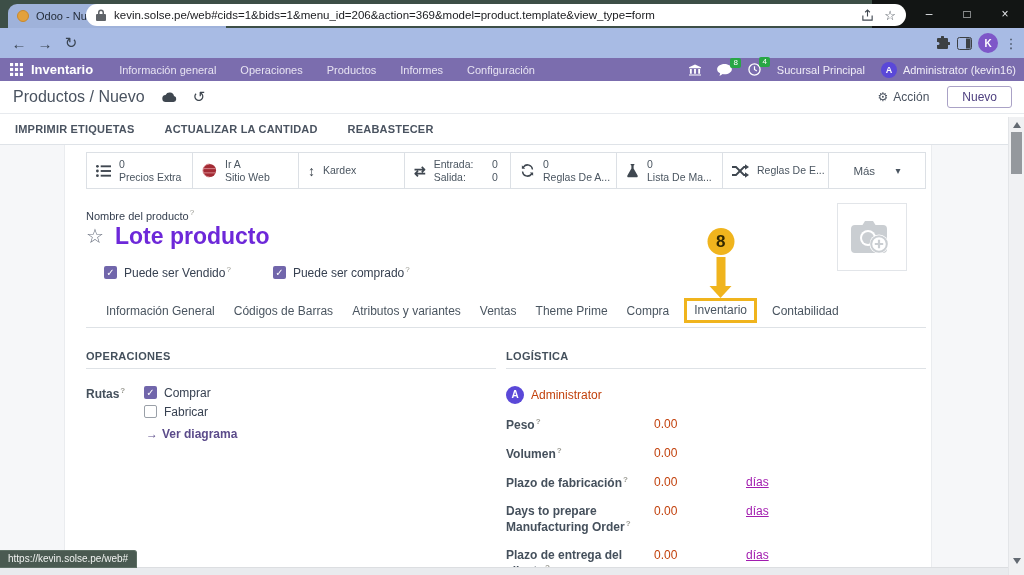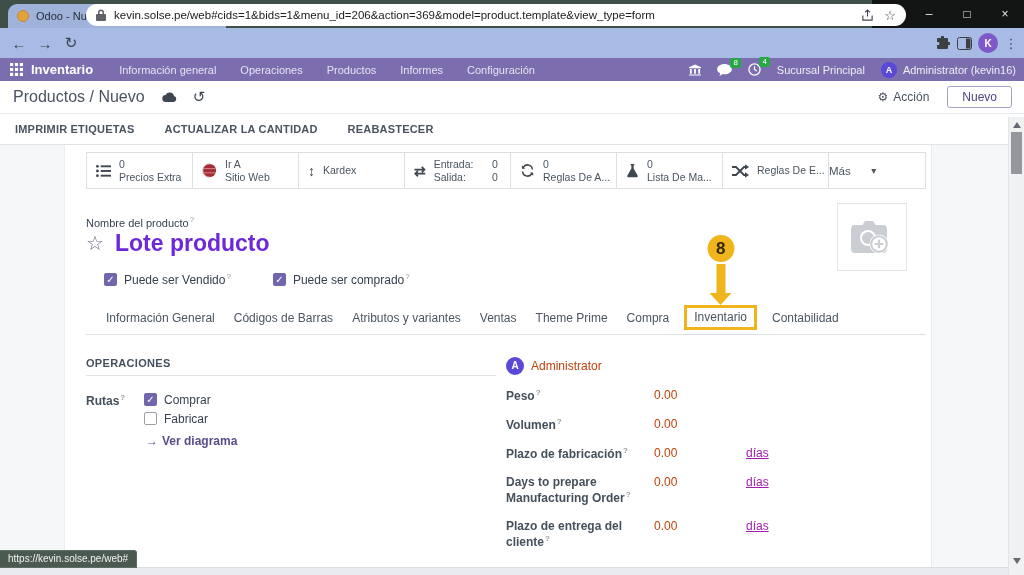--- a/index.html
+++ b/index.html
@@ -49,28 +49,28 @@
   #btnrow { position:absolute; top:114px; left:0; width:1024px; height:31px; background:#fff; border-bottom:1px solid #dfe3e8; display:flex; align-items:center; gap:30px; padding-left:15px; }
   .hdr-btn { font-size:11px; font-weight:bold; color:#4a5360; letter-spacing:.2px; }
 
   
   #content { position:absolute; top:145px; left:0; width:1008px; height:430px; background:#f6f7f9; overflow:hidden; }
   #sheet { position:absolute; top:0; left:64px; width:868px; height:430px; background:#fff; border-left:1px solid #eaecef; border-right:1px solid #eaecef; padding:7px 0 0 21px; }
 
   
   #statrow { width:840px; display:flex; border:1px solid #dce0e5; height:37px; }
   .stat { flex:1; border-right:1px solid #dce0e5; display:flex; align-items:center; padding-left:9px; gap:8px; overflow:hidden; }
-  .stat:last-child { border-right:none; justify-content:flex-start; padding-left:0; }
+  .stat:last-child { border-right:none; justify-content:center; padding-left:0; }
   .stat-txt { font-size:10.5px; color:#4a5560; line-height:1.15; white-space:nowrap; }
   .stat-ico { flex-shrink:0; display:flex; color:#3f4750; font-size:14px; font-weight:bold; }
   .duo { width:64px; display:flex; justify-content:space-between; }
   #more-label { font-size:11.5px; color:#4a5560; }
 
   
-  #prod-label { margin-top:26px; font-size:11px; color:#374151; }
+  #prod-label { margin-top:19px; font-size:11px; color:#374151; }
   .sup { font-size:8px; color:#9a9a92; vertical-align:super; margin-left:1px; }
   #prod-name-row { display:flex; align-items:center; gap:11px; margin-top:1px; }
   #fav-star { font-size:20px; color:#6b7280; }
   #prod-name { font-size:23px; font-weight:bold; color:#6d28d9; }
   #check-row { display:flex; gap:42px; margin-top:15px; margin-left:18px; }
   .cb-item { display:flex; align-items:center; gap:7px; font-size:12px; color:#374151; }
   .cb { width:13px; height:13px; border-radius:2px; background:#7166ab; color:#fff; font-size:10px; line-height:13px; text-align:center; }
   .cb.empty { background:#fff; border:1px solid #9aa0a8; }
 
   
@@ -380,20 +380,21 @@
           </span>
           <span id="diagram-link">
             <span>→</span>
             <span>Ver diagrama</span>
           </span>
         </div>
       </div>
     </div>
 
     <div id="col-right">
+      <div class="sec-title">LOGÍSTICA</div>
       <div class="lrow">
         <span id="resp-val">
           <span id="user-avatar" style="width:18px;height:18px;font-size:10px">A</span>
           <span class="lval" style="width:auto">Administrator</span>
         </span>
       </div>
       <div class="lrow">
         <span class="fld-label"><span>Peso</span><span class="sup">?</span></span>
         <span class="lval">0.00</span>
       </div>

